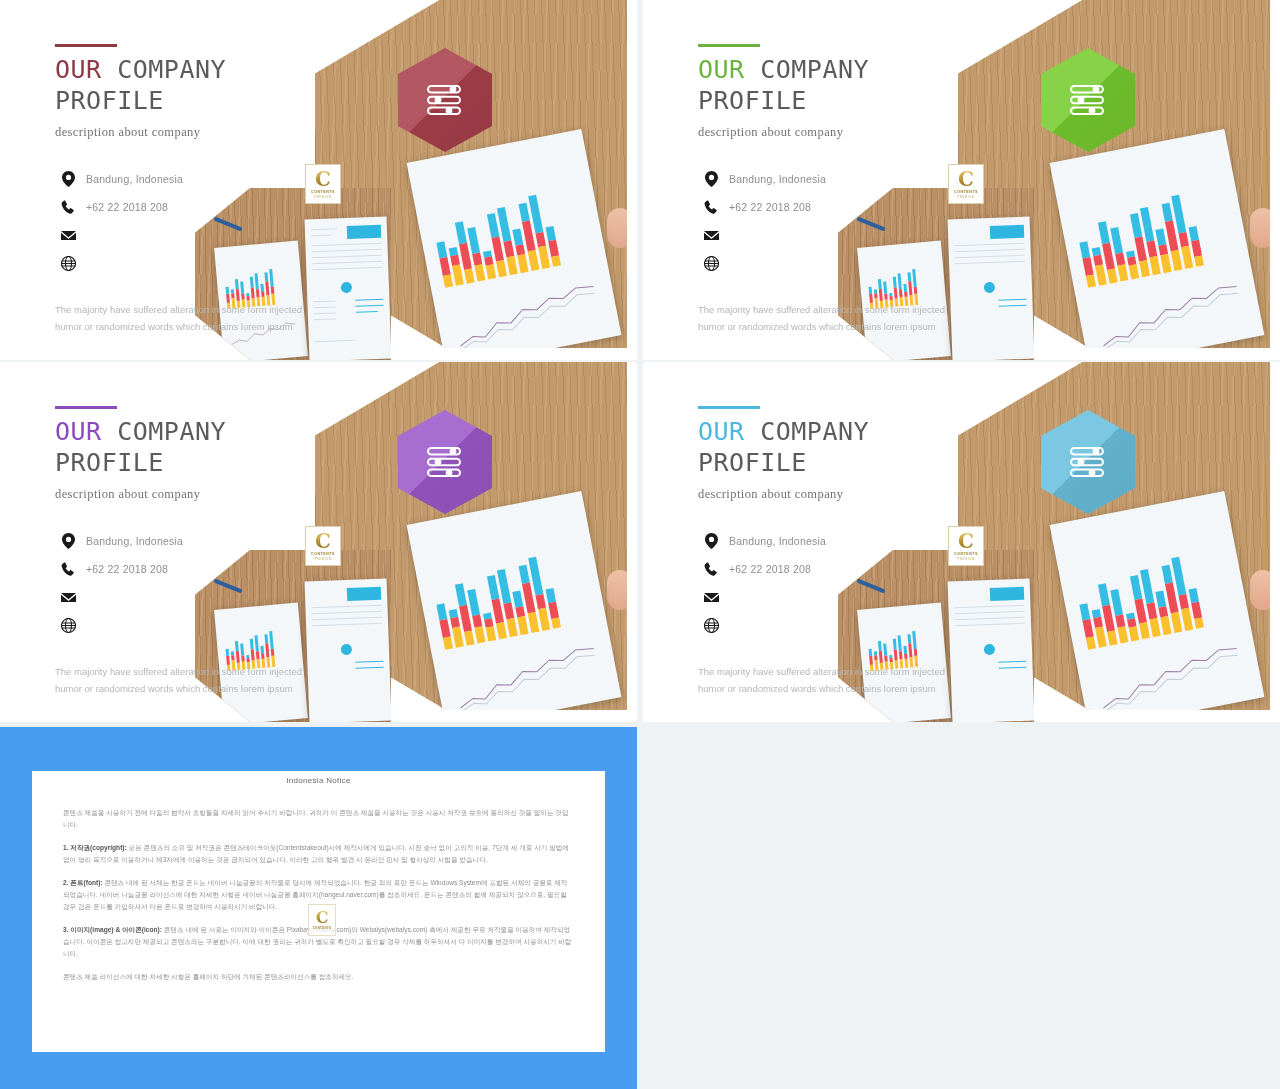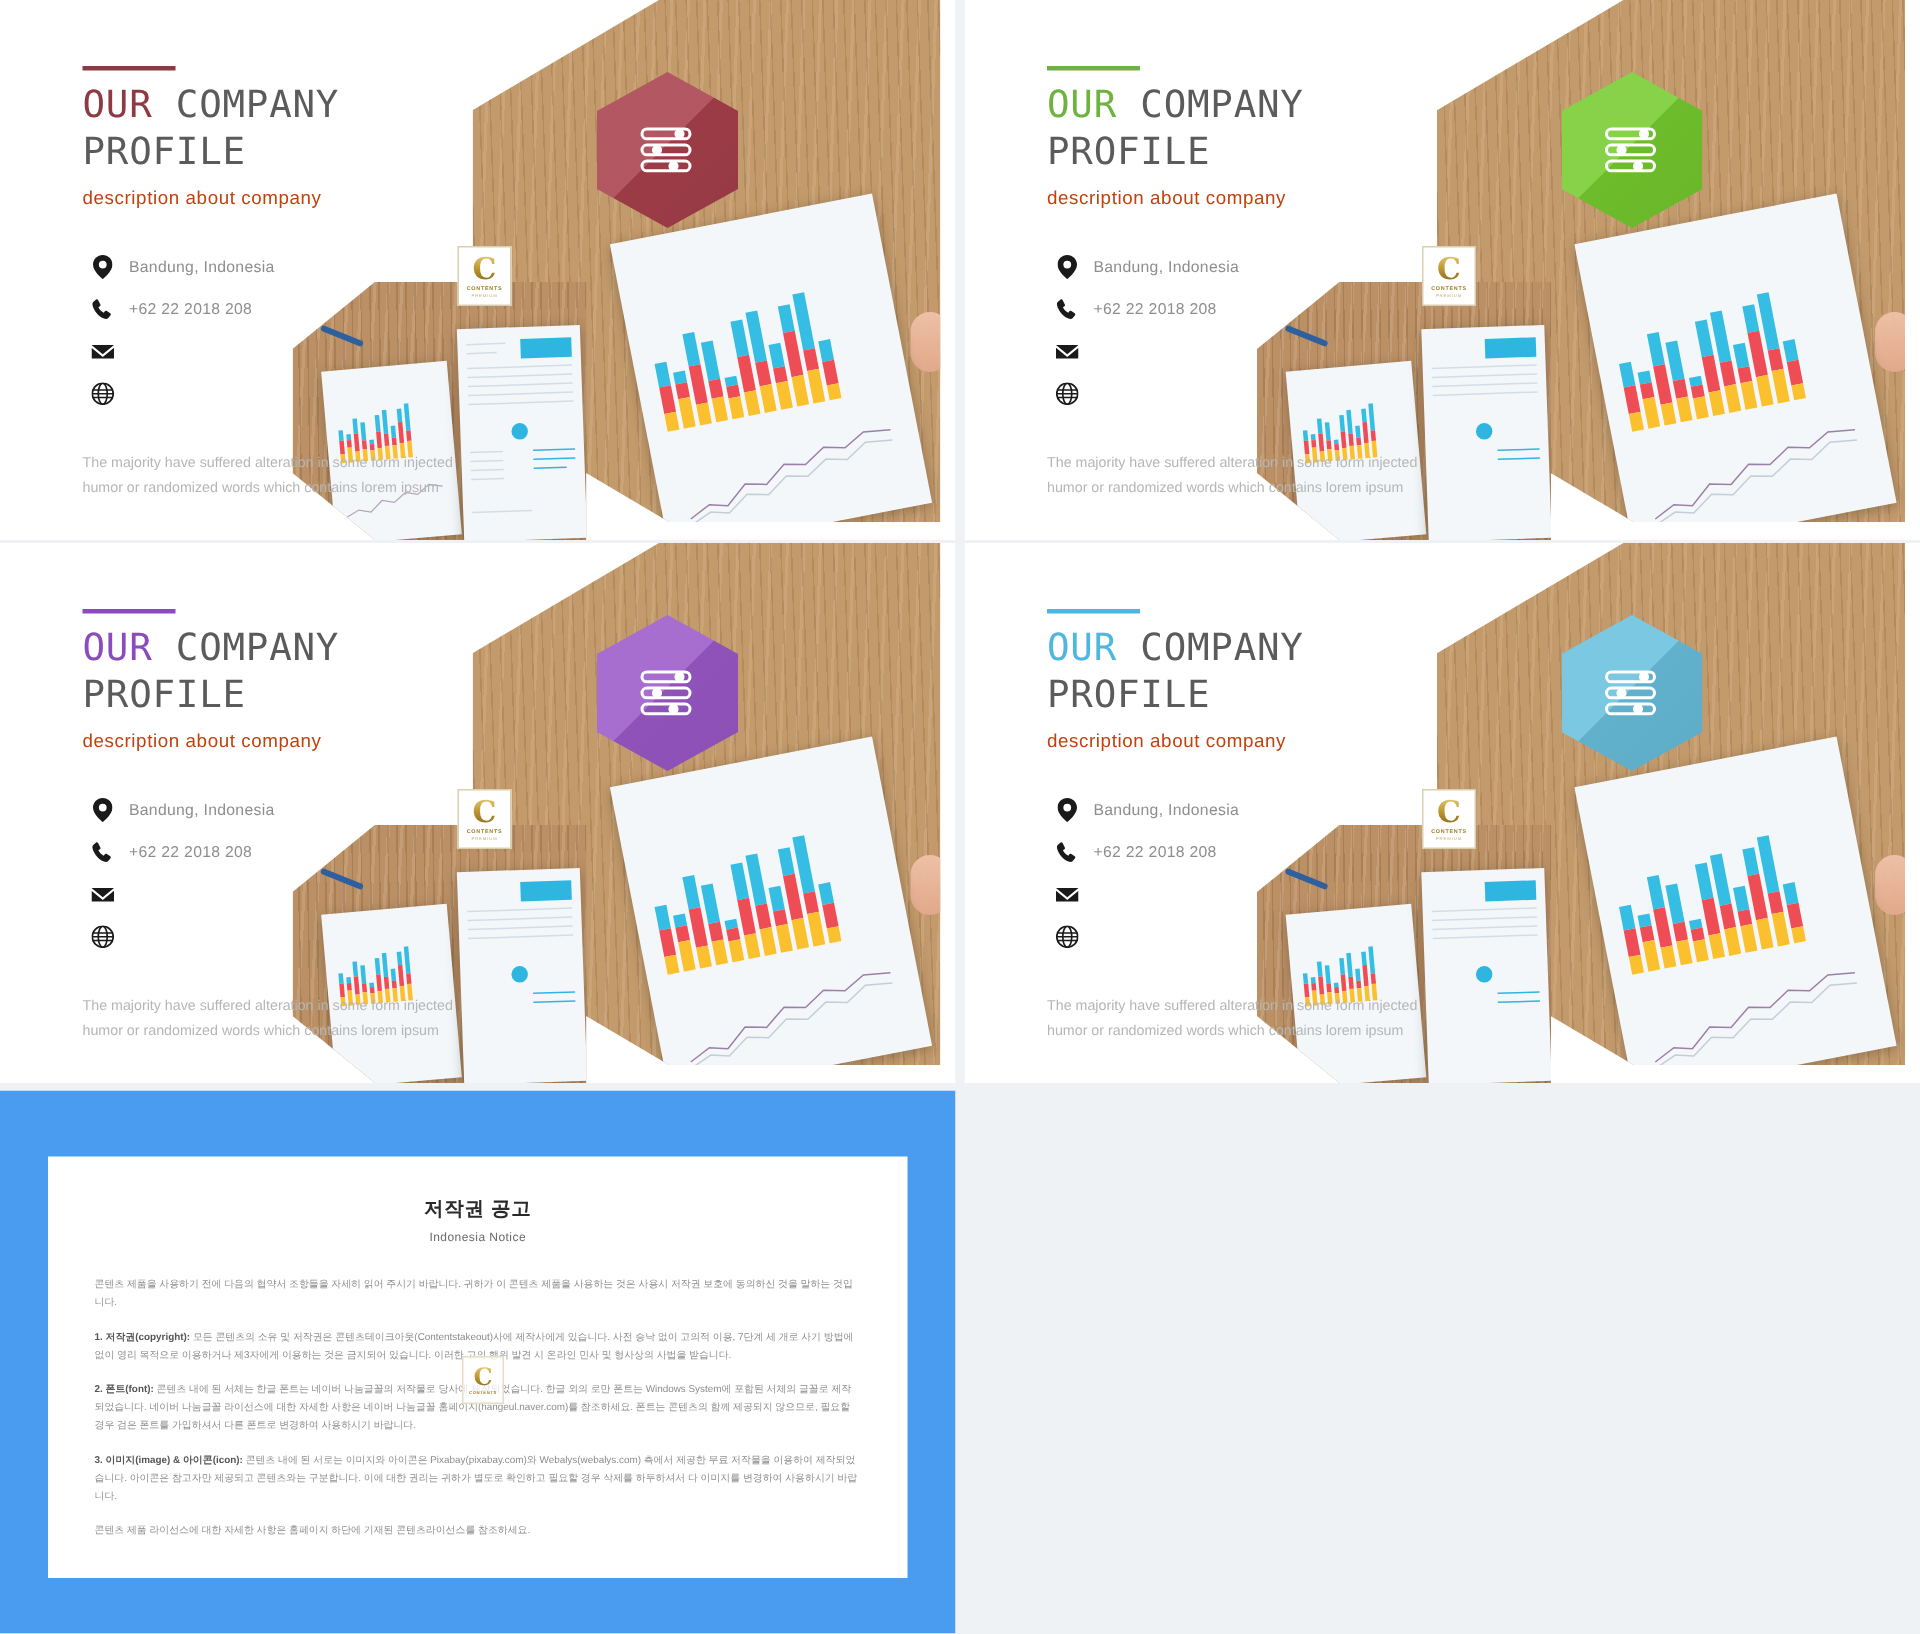--- a/index.html
+++ b/index.html
@@ -26,22 +26,22 @@
   
   .txtwrap{position:absolute;left:55px;top:44px;width:300px;}
   .rule{width:62px;height:3px;margin-bottom:7px;}
   .title{
     font-family:"DejaVu Sans Mono", monospace;
     font-size:25px;letter-spacing:.5px;line-height:31px;
     color:#5b5b5b;white-space:nowrap;font-weight:400;
   }
   .title .hl{font-weight:400;}
   .subtitle{
-    font-family:Liberation Sans, sans-serif;
-    font-size:12.5px;color:#c2410c;letter-spacing:.4px;
+    font-family:Liberation Serif, serif;
+    font-size:12.5px;color:#737373;letter-spacing:.4px;
     margin-top:9px;
   }
 
   
   .contacts{margin-top:25px;}
   .crow{display:flex;align-items:center;height:28px;}
   .cicon{width:26px;flex:0 0 26px;display:flex;align-items:center;justify-content:center;color:#222;}
   .cicon svg{display:block;}
   .ctxt{font-size:10.5px;color:#8e8e8e;letter-spacing:.2px;margin-left:5px;}
 
@@ -1018,21 +1018,20 @@
             </span>
           <span class="ctxt"></span>
         </div>
       </div>
       <div class="para">The majority have suffered alteration in some form injected humor or randomized words which contains lorem ipsum</div>
     </div>
   </div>
 
   <div class="cslide">
     <div class="cpaper">
-      <div class="ctitle">저작권 공고</div>
       <div class="csub">Indonesia Notice</div>
       <div class="cbody">
         <div class="cp">콘텐츠 제품을 사용하기 전에 다음의 협약서 조항들을 자세히 읽어 주시기 바랍니다. 귀하가 이 콘텐츠 제품을 사용하는 것은 사용시 저작권 보호에 동의하신 것을 말하는 것입니다.</div>
         <div class="cp">
           <b>1. 저작권(copyright):</b>
           <span>모든 콘텐츠의 소유 및 저작권은 콘텐츠테이크아웃(Contentstakeout)사에 제작사에게 있습니다. 사전 승낙 없이 고의적 이용, 7단계 세 개로 사기 방법에 없이 영리 목적으로 이용하거나 제3자에게 이용하는 것은 금지되어 있습니다. 이러한 고의 행위 발견 시 온라인 민사 및 형사상의 사법을 받습니다.</span>
         </div>
         <div class="cp">
           <b>2. 폰트(font):</b>
           <span>콘텐츠 내에 된 서체는 한글 폰트는 네이버 나눔글꼴의 저작물로 당사에 제작되었습니다. 한글 외의 로만 폰트는 Windows System에 포함된 서체의 글꼴로 제작되었습니다. 네이버 나눔글꼴 라이선스에 대한 자세한 사항은 네이버 나눔글꼴 홈페이지(hangeul.naver.com)를 참조하세요. 폰트는 콘텐츠의 함께 제공되지 않으므로, 필요할 경우 검은 폰트를 가입하셔서 다른 폰트로 변경하여 사용하시기 바랍니다.</span>

